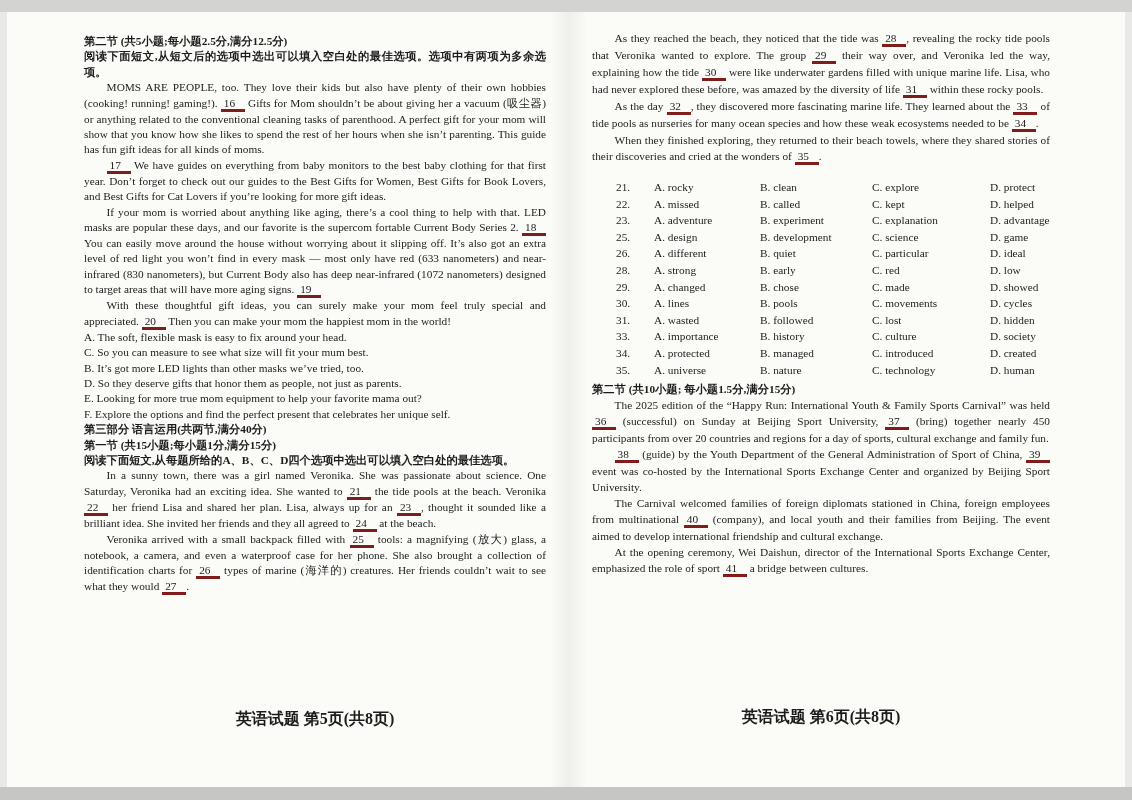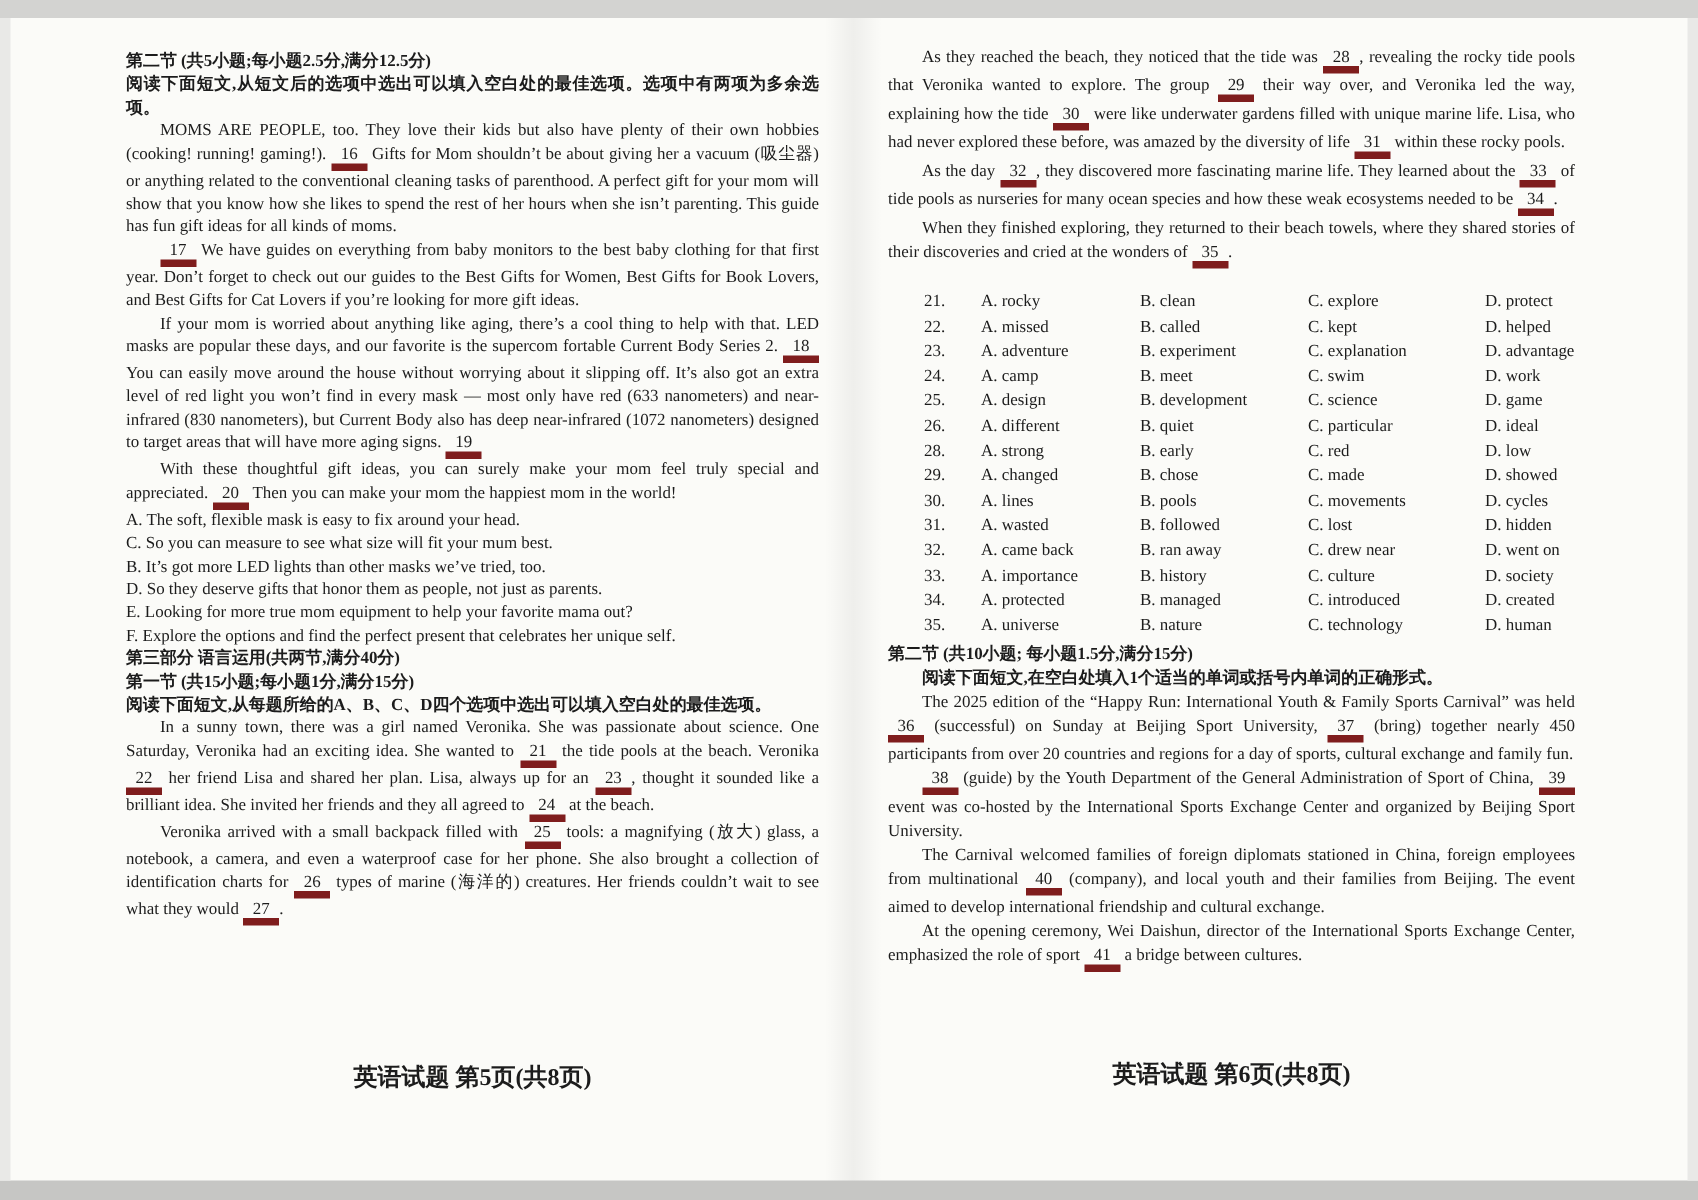--- a/index.html
+++ b/index.html
@@ -22,21 +22,21 @@
   .col.left  { left:84px;  top:34px; width:462px; height:692px; line-height:15.4px; }
   .col.right { left:592px; top:30px; width:458px; height:694px; line-height:16px; }
   h3 { margin:0; font-size:11.3px; font-weight:bold; line-height:inherit; }
   p  { margin:0; }
   .inst { font-weight:bold; }
   .inst.indent { text-indent:2em; }
   .para { text-indent:2em; }
   .opt  { text-indent:0; text-align:left; }
   .blank {
     display:inline-block; min-width:24px; padding:0 3px;
-    text-align:center; border-bottom:5px solid #7f1d1d; line-height:12px;
+    border-bottom:3px solid #7f1d1d; line-height:12px;
     text-indent:0;
   }
   .questions { margin:14px 0 3px 24px; }
   .qrow { display:flex; line-height:16.6px; text-align:left; }
   .qnum { width:38px;  flex:0 0 auto; }
   .qa   { width:106px; flex:0 0 auto; }
   .qb   { width:112px; flex:0 0 auto; }
   .qc   { width:118px; flex:0 0 auto; }
   .qd   { flex:1; }
   .footer {
@@ -101,27 +101,20 @@
         <span class="qd">D. helped</span>
       </div>
       <div class="qrow">
         <span class="qnum">23.</span>
         <span class="qa">A. adventure</span>
         <span class="qb">B. experiment</span>
         <span class="qc">C. explanation</span>
         <span class="qd">D. advantage</span>
       </div>
       <div class="qrow">
-        <span class="qnum">24.</span>
-        <span class="qa">A. camp</span>
-        <span class="qb">B. meet</span>
-        <span class="qc">C. swim</span>
-        <span class="qd">D. work</span>
-      </div>
-      <div class="qrow">
         <span class="qnum">25.</span>
         <span class="qa">A. design</span>
         <span class="qb">B. development</span>
         <span class="qc">C. science</span>
         <span class="qd">D. game</span>
       </div>
       <div class="qrow">
         <span class="qnum">26.</span>
         <span class="qa">A. different</span>
         <span class="qb">B. quiet</span>
@@ -150,27 +143,20 @@
         <span class="qd">D. cycles</span>
       </div>
       <div class="qrow">
         <span class="qnum">31.</span>
         <span class="qa">A. wasted</span>
         <span class="qb">B. followed</span>
         <span class="qc">C. lost</span>
         <span class="qd">D. hidden</span>
       </div>
       <div class="qrow">
-        <span class="qnum">32.</span>
-        <span class="qa">A. came back</span>
-        <span class="qb">B. ran away</span>
-        <span class="qc">C. drew near</span>
-        <span class="qd">D. went on</span>
-      </div>
-      <div class="qrow">
         <span class="qnum">33.</span>
         <span class="qa">A. importance</span>
         <span class="qb">B. history</span>
         <span class="qc">C. culture</span>
         <span class="qd">D. society</span>
       </div>
       <div class="qrow">
         <span class="qnum">34.</span>
         <span class="qa">A. protected</span>
         <span class="qb">B. managed</span>
@@ -180,21 +166,20 @@
       <div class="qrow">
         <span class="qnum">35.</span>
         <span class="qa">A. universe</span>
         <span class="qb">B. nature</span>
         <span class="qc">C. technology</span>
         <span class="qd">D. human</span>
       </div>
     </div>
 
     <h3>第二节 (共10小题; 每小题1.5分,满分15分)</h3>
-    <p class="inst indent">阅读下面短文,在空白处填入1个适当的单词或括号内单词的正确形式。</p>
 
     <p class="para">The 2025 edition of the “Happy Run: International Youth &amp; Family Sports Carnival” was held <span class="blank">36</span> (successful) on Sunday at Beijing Sport University, <span class="blank">37</span> (bring) together nearly 450 participants from over 20 countries and regions for a day of sports, cultural exchange and family fun.</p>
     <p class="para"><span class="blank">38</span> (guide) by the Youth Department of the General Administration of Sport of China, <span class="blank">39</span> event was co-hosted by the International Sports Exchange Center and organized by Beijing Sport University.</p>
     <p class="para">The Carnival welcomed families of foreign diplomats stationed in China, foreign employees from multinational <span class="blank">40</span> (company), and local youth and their families from Beijing. The event aimed to develop international friendship and cultural exchange.</p>
     <p class="para">At the opening ceremony, Wei Daishun, director of the International Sports Exchange Center, emphasized the role of sport <span class="blank">41</span> a bridge between cultures.</p>
 
     <div class="footer">英语试题 第6页(共8页)</div>
   </div>
 </div>
 

